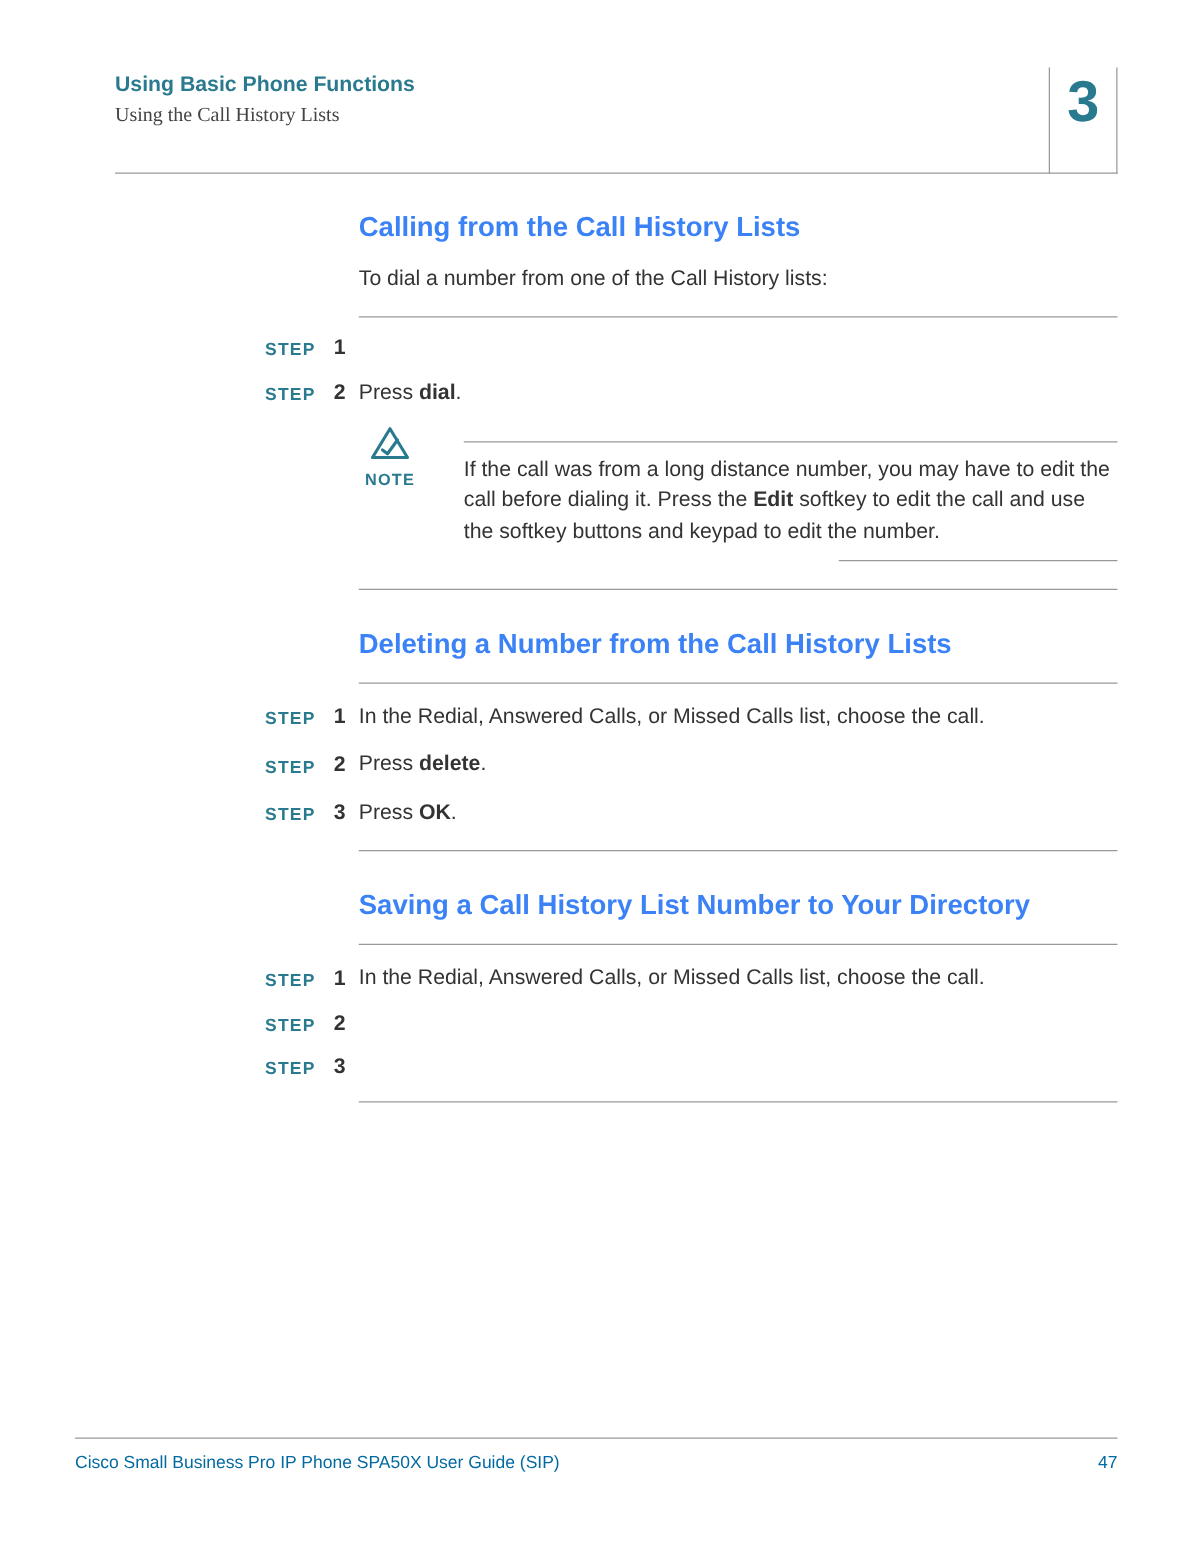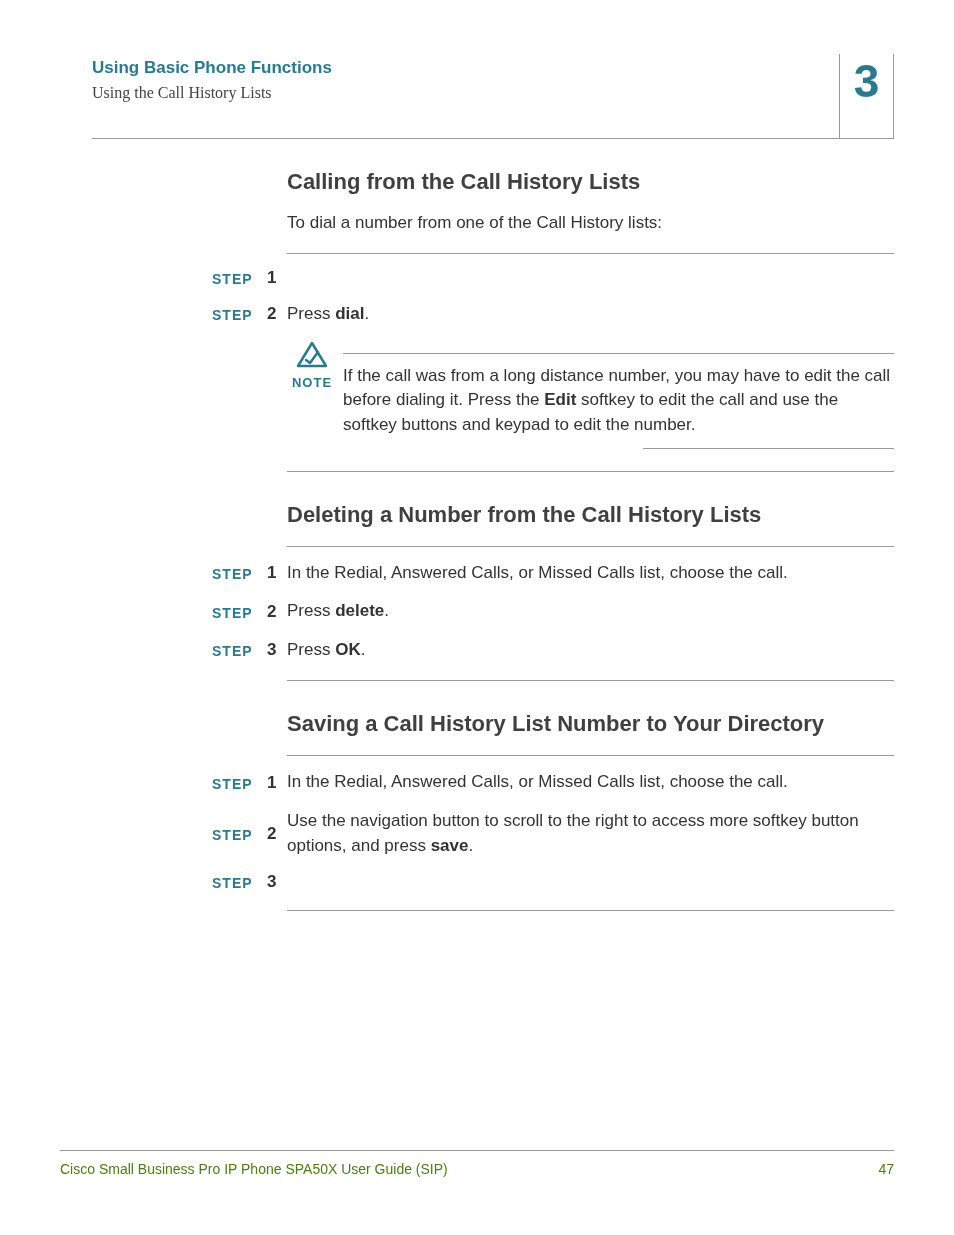--- a/index.html
+++ b/index.html
@@ -55,21 +55,21 @@
     color: #2a7a8f;
     font-size: 46px;
     font-weight: bold;
     line-height: 1;
   }
   .content {
     margin-left: 195px;
     margin-right: 0;
   }
   .section-title {
-    color: #404040;
+    color: #3b82f6;
     font-size: 22px;
     font-weight: bold;
     margin-bottom: 18px;
     margin-top: 30px;
   }
   .body-text {
     font-size: 17px;
     color: #333;
     margin-bottom: 20px;
   }
@@ -107,20 +107,21 @@
   .step-text {
     flex: 1;
     line-height: 1.45;
   }
   .step-text b { font-weight: bold; }
   .note-block {
     display: flex;
     align-items: flex-start;
     margin-top: 6px;
     margin-bottom: 10px;
+    gap: 28px;
   }
   .note-left {
     width: 50px;
     flex-shrink: 0;
     text-align: center;
   }
   .note-icon {
     display: inline-block;
   }
   .note-icon svg { display: block; margin: 0 auto; }
@@ -155,21 +156,21 @@
   .footer {
     position: absolute;
     left: 60px;
     right: 60px;
     bottom: 58px;
     border-top: 1px solid #999;
     padding-top: 10px;
     display: flex;
     justify-content: space-between;
     font-size: 14px;
-    color: #4d7c0f;
+    color: #0369a1;
   }
 </style>
 </head>
 <body>
 
 <div class="page">
 
   <div class="header-row">
     <div class="header-left">
       <div class="hdr-chapter">Using Basic Phone Functions</div>
@@ -245,21 +246,20 @@
 
     <div class="steps-block">
       <div class="step-row">
         <span class="step-label">STEP</span>
         <span class="step-num">1</span>
         <span class="step-text"><span>In the Redial, Answered Calls, or Missed Calls list, choose the call.</span><b></b><span></span></span>
       </div>
       <div class="step-row">
         <span class="step-label">STEP</span>
         <span class="step-num">2</span>
-        <span class="step-text"><span>Use the navigation button to scroll to the right to access more softkey button options, and press </span><b>save</b><span>.</span></span>
       </div>
       <div class="step-row">
         <span class="step-label">STEP</span>
         <span class="step-num">3</span>
       </div>
     </div>
 
     <hr class="hr-full" style="margin-top:18px;">
 
   </div>

